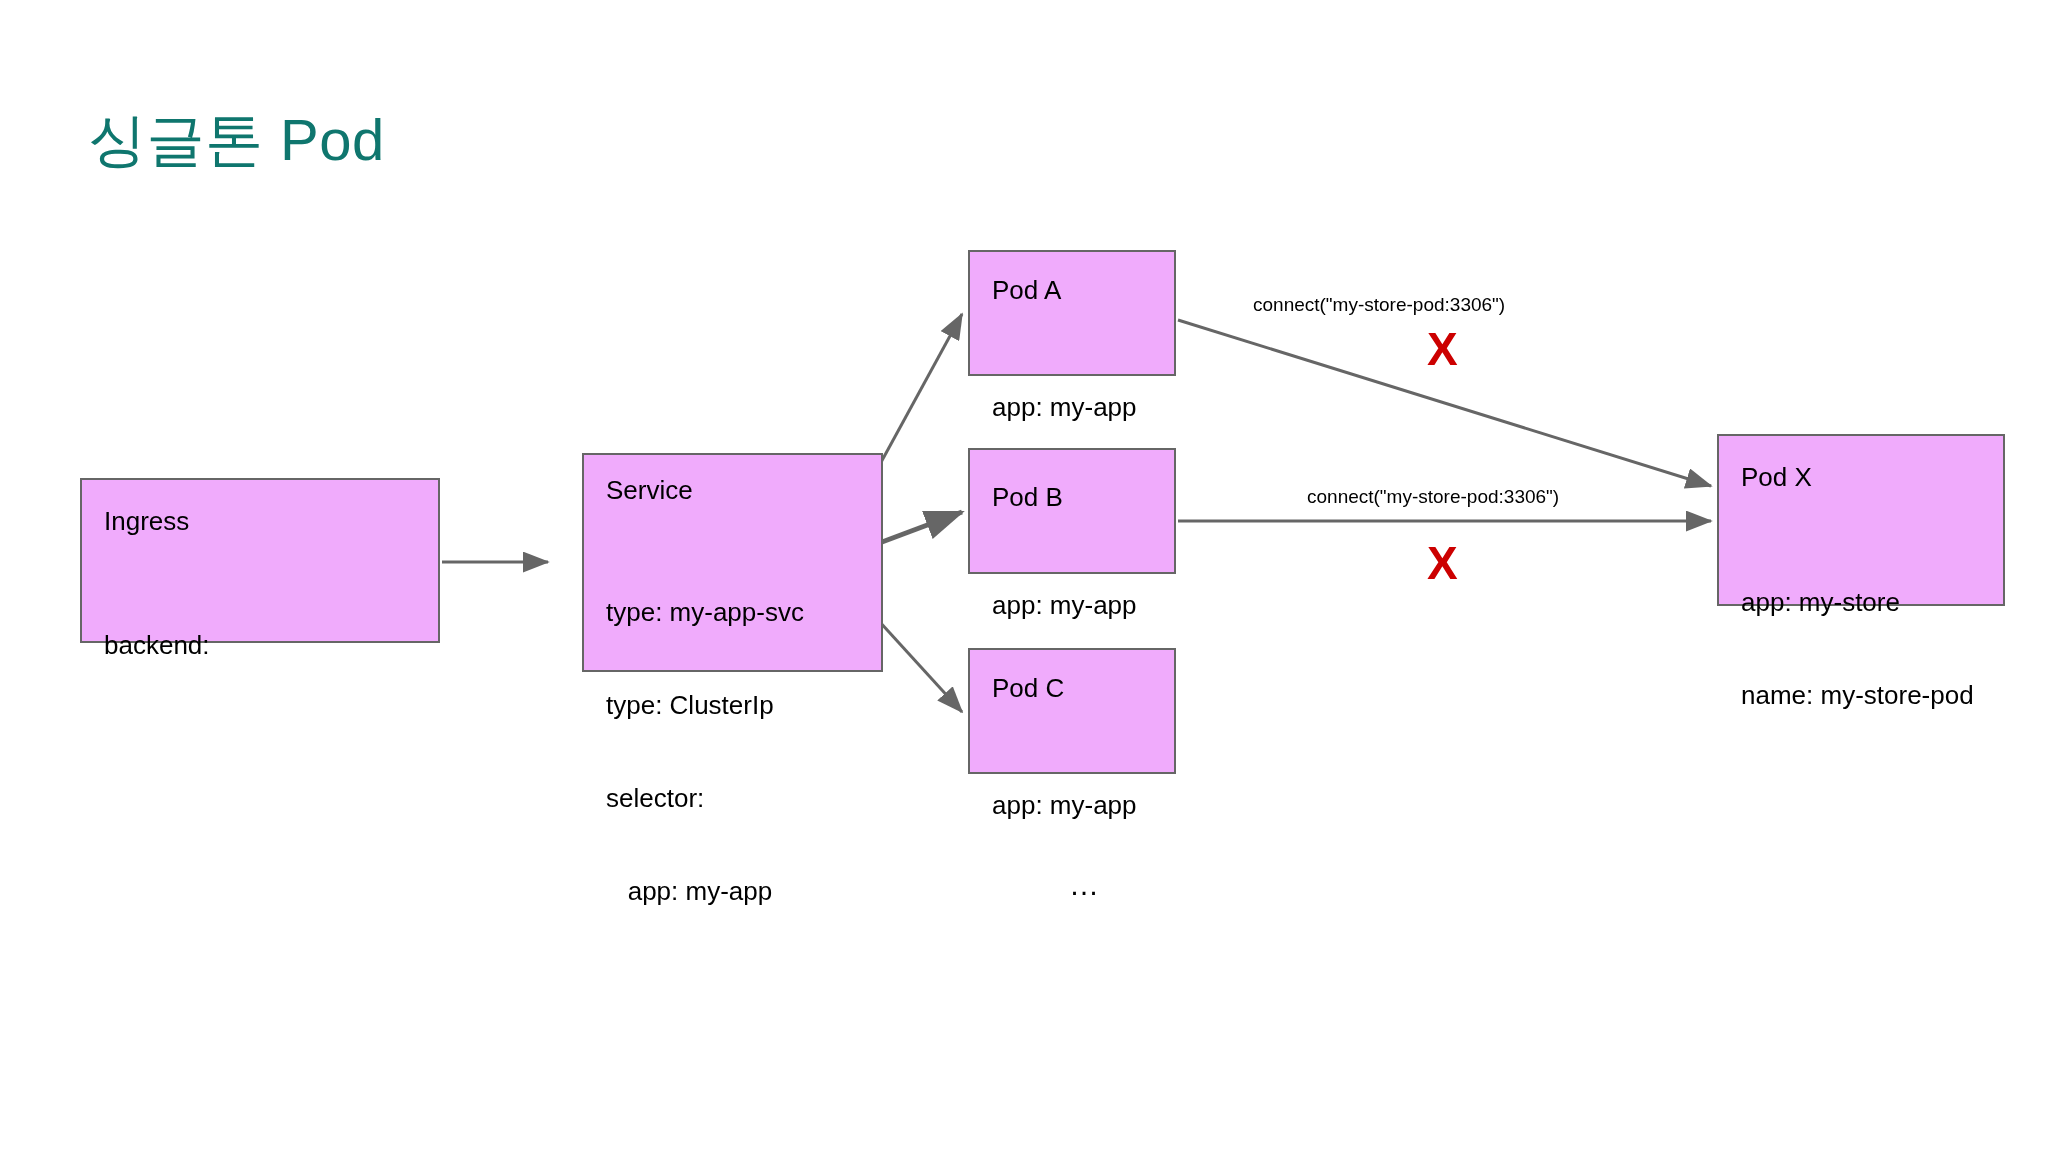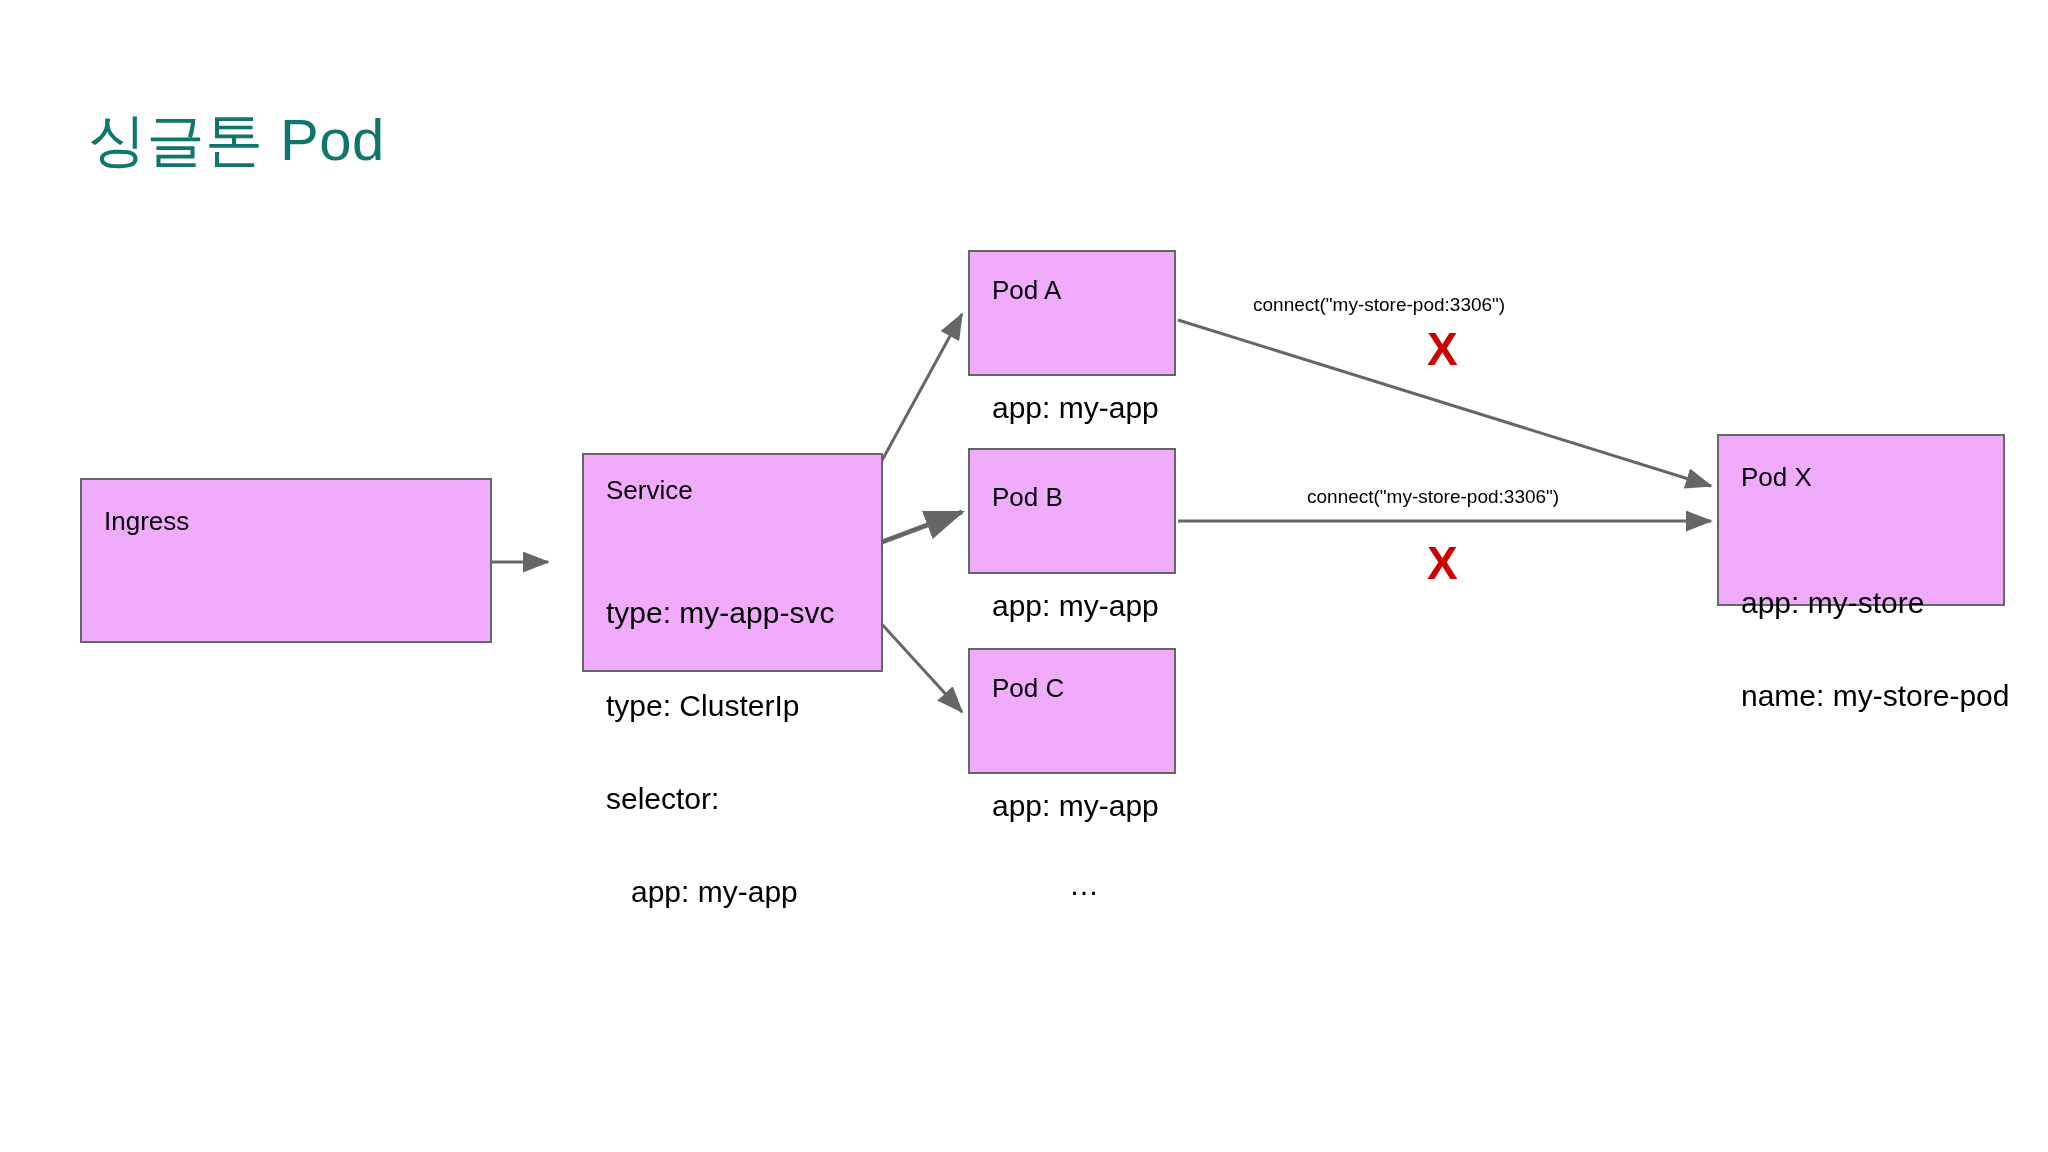--- a/index.html
+++ b/index.html
@@ -45,31 +45,31 @@
   }
   .node-title {
     position: absolute;
     font-size: 26px;
     line-height: 1.0;
     color: #000000;
     white-space: nowrap;
   }
   .node-lines {
     position: absolute;
-    font-size: 30px;
+    font-size: 26px;
     line-height: 31px;
     color: #000000;
     white-space: pre;
   }
   .node-line {
     display: block;
     white-space: pre;
   }
   
-  #node-ingress      { left: 80px;  top: 478px; width: 412px; height: 165px; }
+  #node-ingress      { left: 80px;  top: 478px; width: 360px; height: 165px; }
   #node-ingress .node-title { left: 22px; top: 28px; }
   #node-ingress .node-lines { left: 22px; top: 88px; }
 
   #node-service      { left: 554px; top: 453px; width: 301px; height: 219px; margin-left: 28px; }
   #node-service .node-title { left: 22px; top: 22px; }
   #node-service .node-lines { left: 22px; top: 80px; }
 
   #node-pod-a        { left: 968px; top: 250px; width: 208px; height: 126px; }
   #node-pod-a .node-title { left: 22px; top: 25px; }
   #node-pod-a .node-lines { left: 22px; top: 78px; }
@@ -143,20 +143,21 @@
     <line x1="826" y1="563" x2="962" y2="712" stroke="#666666" stroke-width="3" marker-end="url(#arrow)"></line>
 
     <line x1="1178" y1="320" x2="1711" y2="486" stroke="#666666" stroke-width="3" marker-end="url(#arrow)"></line>
 
     <line x1="1178" y1="521" x2="1711" y2="521" stroke="#666666" stroke-width="3" marker-end="url(#arrow)"></line>
   </svg>
 
   <div class="node" id="node-ingress">
     <div class="node-title">Ingress</div>
     <div class="node-lines">
+      <span class="node-line">backend:</span>
     </div>
   </div>
 
   <div class="node" id="node-service">
     <div class="node-title">Service</div>
     <div class="node-lines">
       <span class="node-line">type: my-app-svc</span>
       <span class="node-line">type: ClusterIp</span>
       <span class="node-line">selector:</span>
       <span class="node-line">   app: my-app</span>

